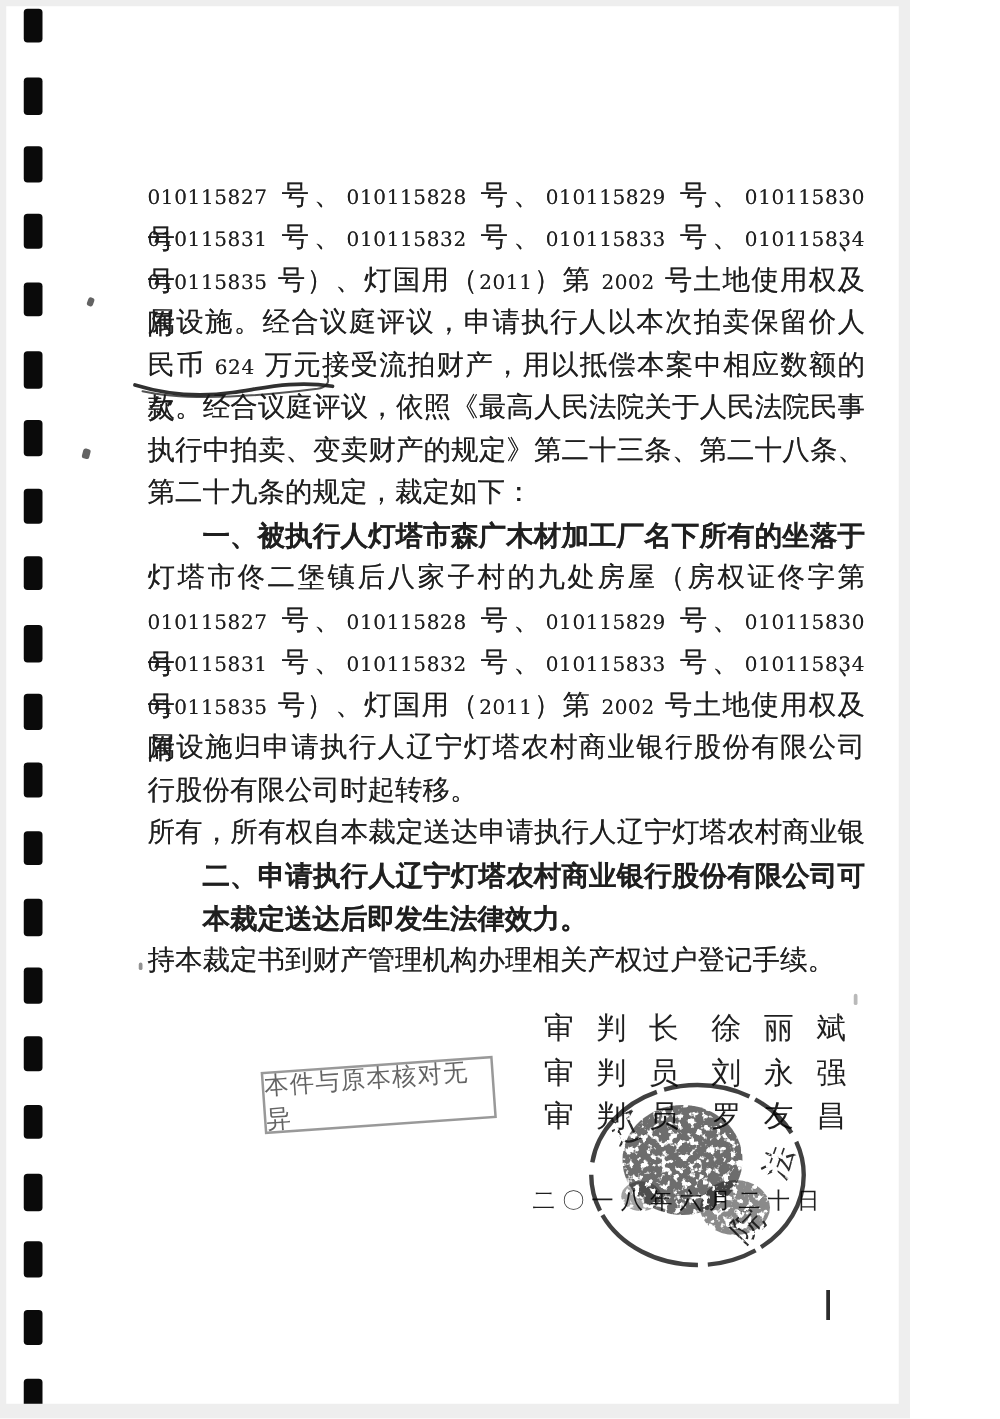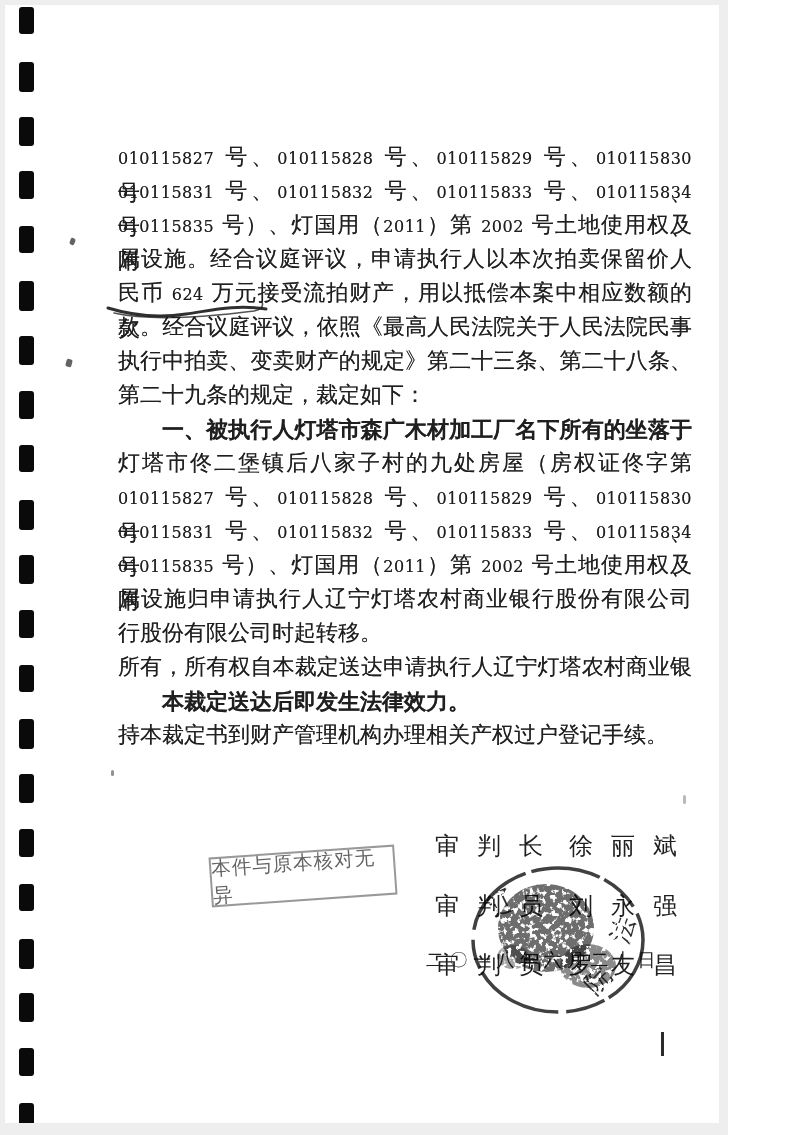--- a/index.html
+++ b/index.html
@@ -19,21 +19,21 @@
   .bline.indent{padding-left:44px;font-weight:bold;}
   .num{font-size:16px;letter-spacing:.5px;}
   .pen-underline{position:absolute;left:104px;top:294px;z-index:2;}
   .verify-stamp{
     position:absolute;left:210px;top:851px;width:182px;height:46px;z-index:3;
     transform:rotate(-4deg);border:2px solid rgba(50,50,50,.55);
     display:flex;align-items:center;justify-content:center;
     font-size:19.5px;letter-spacing:1px;color:rgba(45,45,45,.82);opacity:.9;
   }
   .sig-block{position:absolute;left:435px;top:806px;z-index:2;font-size:24px;}
-  .sig-row{height:35.5px;white-space:nowrap;margin-top:24px;}
+  .sig-row{height:35.5px;white-space:nowrap;}
   .sig-role{letter-spacing:18px;}
   .sig-name{letter-spacing:18px;margin-left:8px;}
   .date-line{position:absolute;left:426px;top:948px;z-index:2;font-size:18px;
     letter-spacing:5.5px;white-space:nowrap;}
   .clerk-row{position:absolute;left:442px;top:1011px;z-index:2;font-size:24px;white-space:nowrap;}
   .seal{position:absolute;left:468px;top:862px;z-index:4;pointer-events:none;mix-blend-mode:multiply;}
   .speck{position:absolute;background:rgba(60,60,60,.8);border-radius:2px;z-index:2;}
   .speck.s1{left:70px;top:238px;width:5px;height:7px;transform:rotate(20deg);}
   .speck.s2{left:66px;top:359px;width:6px;height:8px;transform:rotate(15deg);}
   .speck.s3{left:111px;top:770px;width:3px;height:6px;opacity:.7;}
@@ -81,20 +81,21 @@
       <div class="bline">执行中拍卖、变卖财产的规定》第二十三条、第二十八条、</div>
       <div class="bline end">第二十九条的规定，裁定如下：</div>
       <div class="bline indent">一、被执行人灯塔市森广木材加工厂名下所有的坐落于</div>
       <div class="bline">灯塔市佟二堡镇后八家子村的九处房屋（房权证佟字第</div>
       <div class="bline"><span class="num">010115827</span> 号、<span class="num">010115828</span> 号、<span class="num">010115829</span> 号、<span class="num">010115830</span> 号、</div>
       <div class="bline"><span class="num">010115831</span> 号、<span class="num">010115832</span> 号、<span class="num">010115833</span> 号、<span class="num">010115834</span> 号、</div>
       <div class="bline"><span class="num">010115835</span> 号）、灯国用（<span class="num">2011</span>）第 <span class="num">2002</span> 号土地使用权及附</div>
       <div class="bline">属设施归申请执行人辽宁灯塔农村商业银行股份有限公司</div>
       <div class="bline end">行股份有限公司时起转移。</div>
       <div class="bline">所有，所有权自本裁定送达申请执行人辽宁灯塔农村商业银</div>
+      <div class="bline indent">二、申请执行人辽宁灯塔农村商业银行股份有限公司可</div>
       <div class="bline indent end">本裁定送达后即发生法律效力。</div>
       <div class="bline end">持本裁定书到财产管理机构办理相关产权过户登记手续。</div>
     </div>
 
   <svg class="pen-underline" width="180" height="32" viewBox="0 0 180 32">
     <path d="M4,14 C30,22 55,24 82,20 C105,17 130,10 162,15" fill="none" stroke="rgba(25,25,25,.9)" stroke-width="3" stroke-linecap="round"></path>
     <path d="M10,19 C45,27 95,24 150,17 C156,16 160,13 158,8" fill="none" stroke="rgba(25,25,25,.75)" stroke-width="1.6" stroke-linecap="round"></path>
   </svg>
 
   <div class="verify-stamp">

